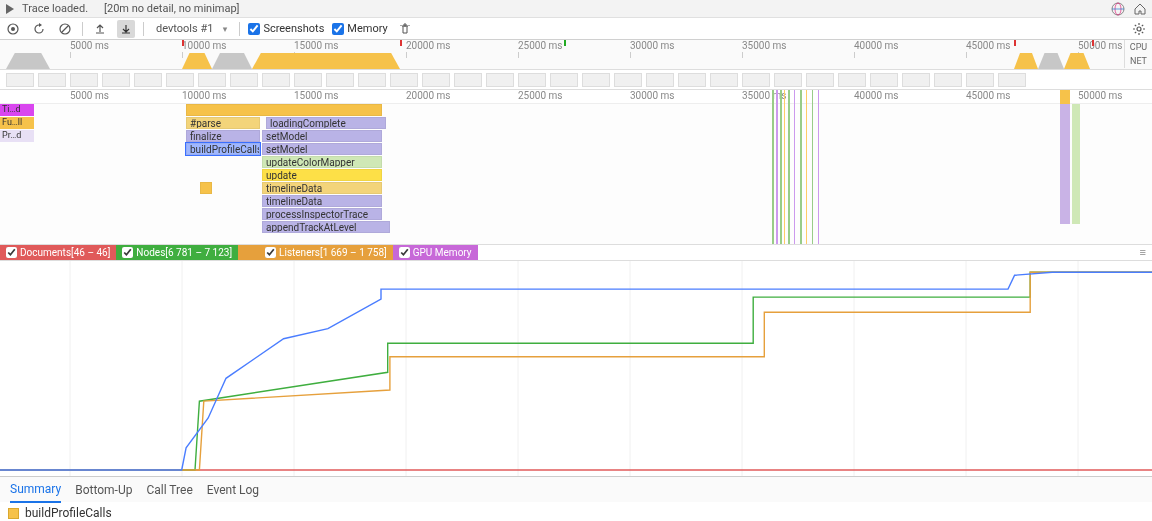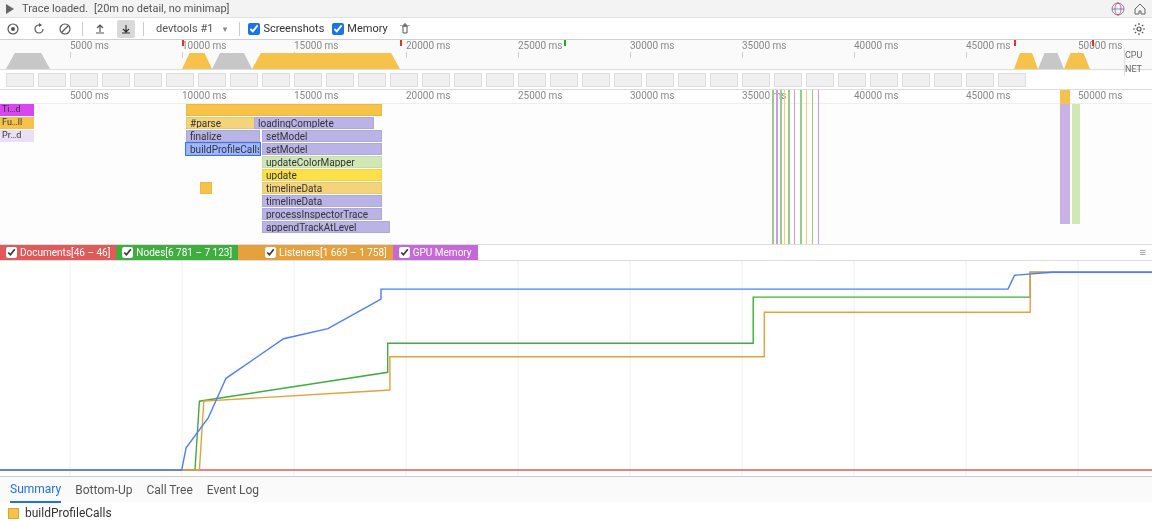--- a/index.html
+++ b/index.html
@@ -28,21 +28,21 @@
 .overview { height: 30px; border-bottom: 1px solid #ddd; position: relative; background: #fafafa; }
 .overview .ticks { position: absolute; inset: 0; }
 .overview .tick { position: absolute; top: 0; font-size: 10px; color: #888; }
 .overview .tick::before { content:""; position: absolute; left: 0; top: 12px; width: 1px; height: 6px; background: #ccc; }
 .overview .shape { position: absolute; bottom: 0; height: 16px; }
 .overview .trap { background: #f6c24a; }
 .overview .gray { background: #c7c7c7; }
 .overview .mark { position: absolute; top: 0; width: 2px; height: 6px; }
 
 
-.right-labels { position: absolute; right: 0; top: 48px; width: 28px; font-size: 9px; color: #666; }
+.right-labels { position: absolute; right: 0; top: 40px; width: 28px; font-size: 9px; color: #666; text-align: center; }
 .right-labels div { height: 14px; line-height: 14px; border-left: 1px solid #ddd; }
 
 
 .shots { height: 20px; border-bottom: 1px solid #ddd; display: flex; gap: 4px; padding: 3px 6px; background: #fff; }
 .shots .thumb { width: 28px; height: 14px; background: #f0f0f0; border: 1px solid #ddd; }
 
 
 .main { position: relative; height: 155px; border-bottom: 1px solid #ddd; background: #fdfdfd; overflow: hidden; }
 .main .ruler { height: 14px; position: relative; background: #fff; border-bottom: 1px solid #eee; }
 .main .ruler .tick { position: absolute; top: 0; font-size: 10px; color: #888; }
@@ -80,21 +80,21 @@
 </head>
 <body>
 
 <div class="status-bar">
   <span class="play">
     <svg viewBox="0 0 12 12">
         <path d="M2 1 L10 6 L2 11 Z" fill="#666"></path>
       </svg>
   </span>
   <span class="txt">Trace loaded.</span>
-  <span class="txt" style="margin-left:6px">[20m no detail, no minimap]</span>
+  <span class="txt" style="margin-left:16px">[20m no detail, no minimap]</span>
   <span class="spacer"></span>
   <span class="ic">
     <svg width="14" height="14" viewBox="0 0 14 14">
         <circle cx="7" cy="7" r="6" fill="none" stroke="#888" stroke-width="1"></circle>
         <ellipse cx="7" cy="7" rx="3" ry="6" fill="none" stroke="#d06" stroke-width="0.6"></ellipse>
         <line x1="1" y1="7" x2="13" y2="7" stroke="#06c" stroke-width="0.6"></line>
       </svg>
   </span>
   <span class="ic">
     <svg width="14" height="14" viewBox="0 0 14 14">
@@ -243,21 +243,21 @@
   <div class="leftcol" id="leftcol">
       <div class="row" style="background: #d946ef;">Ti…d</div>
       <div class="row" style="background: rgb(246, 194, 74);">Fu…ll</div>
       <div class="row" style="background: rgb(232, 224, 245);">Pr…d</div>
     </div>
   <span class="tasks-label">otasks</span>
   <div class="flame" id="flame">
       <div class="fblock" style="left: 186px; top: 13px; width: 74px; background: rgb(243, 212, 122);">#parse</div>
       <div class="fblock" style="left: 186px; top: 26px; width: 74px; background: rgb(185, 179, 230);">finalize</div>
       <div class="fblock sel" style="left: 186px; top: 39px; width: 74px; background: rgb(159, 183, 255);">buildProfileCalls</div>
-      <div class="fblock" style="left: 254px; top: 13px; width: 120px; background: rgb(185, 179, 230);">loadingComplete</div>
+      <div class="fblock" style="left: 266px; top: 13px; width: 120px; background: rgb(185, 179, 230);">loadingComplete</div>
       <div class="fblock" style="left: 262px; top: 26px; width: 120px; background: rgb(185, 179, 230);">setModel</div>
       <div class="fblock" style="left: 262px; top: 39px; width: 120px; background: rgb(185, 179, 230);">setModel</div>
       <div class="fblock" style="left: 262px; top: 52px; width: 120px; background: rgb(207, 232, 182);">updateColorMapper</div>
       <div class="fblock" style="left: 262px; top: 65px; width: 120px; background: #fde047;">update</div>
       <div class="fblock" style="left: 262px; top: 78px; width: 120px; background: rgb(243, 212, 122);">timelineData</div>
       <div class="fblock" style="left: 262px; top: 91px; width: 120px; background: rgb(185, 179, 230);">timelineData</div>
       <div class="fblock" style="left: 262px; top: 104px; width: 120px; background: rgb(185, 179, 230);">processInspectorTrace</div>
       <div class="fblock" style="left: 262px; top: 117px; width: 128px; background: rgb(185, 179, 230);">appendTrackAtLevel</div>
       <div class="fblock" style="left: 186px; top: 0px; width: 196px; background: rgb(246, 194, 74);"></div>
       <div class="fblock" style="left: 200px; top: 78px; width: 12px; background: rgb(246, 194, 74);"></div>

